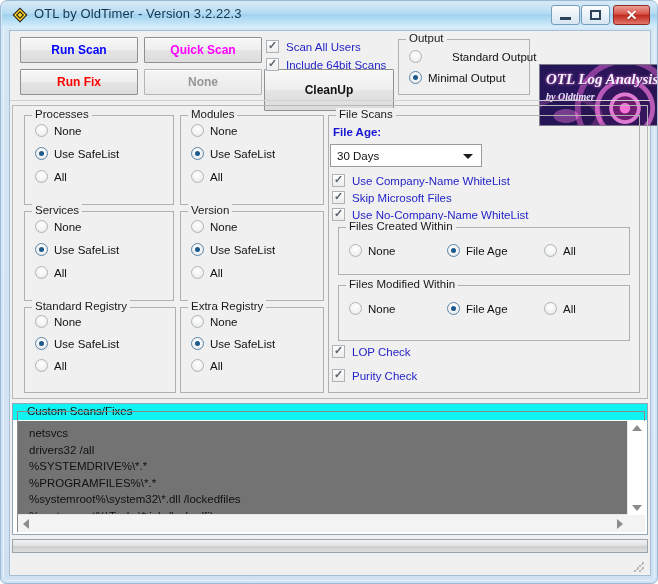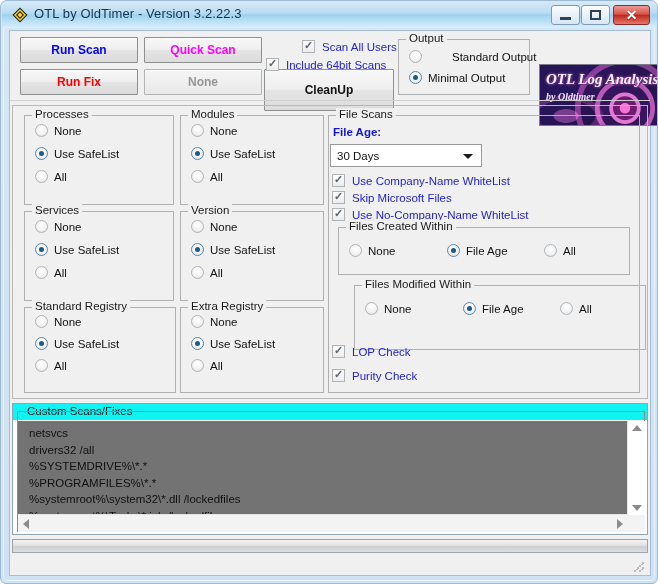--- a/index.html
+++ b/index.html
@@ -318,21 +318,21 @@
   </div>
 
   <div id="client">
 
     <div class="btn" style="left:10px; top:6px; width:118px; height:26px; color:#0000ff;">Run Scan</div>
     <div class="btn" style="left:134px; top:6px; width:118px; height:26px; color:#ff00ff;">Quick Scan</div>
     <div class="btn" style="left:10px; top:38px; width:118px; height:26px; color:#ff0000;">Run Fix</div>
     <div class="btn disabled" style="left:134px; top:38px; width:118px; height:26px;">None</div>
     <div class="btn" style="left:254px; top:38px; width:130px; height:42px; color:#111111;">CleanUp</div>
 
-    <div class="check" style="left:256px; top:9px;margin-left:36px;">
+    <div class="check" style="left:256px; top:9px;">
       <span class="chk-box on"></span>
       <span class="lbl-blue">Scan All Users</span>
     </div>
     <div class="check" style="left:256px; top:27px;">
       <span class="chk-box on"></span>
       <span class="lbl-blue">Include 64bit Scans</span>
     </div>
 
     <div class="grp" style="left:388px; top:8px; width:132px; height:56px;">
       <span class="grp-label">Output</span>
@@ -484,21 +484,21 @@
       <div class="radio" style="left:108px; top:16px;">
         <span class="rdo-box on"></span>
         <span class="lbl-dark">File Age</span>
       </div>
       <div class="radio" style="left:205px; top:16px;">
         <span class="rdo-box"></span>
         <span class="lbl-dark">All</span>
       </div>
     </div>
 
-    <div class="grp" style="left:328px; top:254px; width:292px; height:65px;margin-left:16px;">
+    <div class="grp" style="left:328px; top:254px; width:292px; height:56px;">
       <span class="grp-label">Files Modified Within</span>
       <div class="radio" style="left:10px; top:16px;">
         <span class="rdo-box"></span>
         <span class="lbl-dark">None</span>
       </div>
       <div class="radio" style="left:108px; top:16px;">
         <span class="rdo-box on"></span>
         <span class="lbl-dark">File Age</span>
       </div>
       <div class="radio" style="left:205px; top:16px;">

